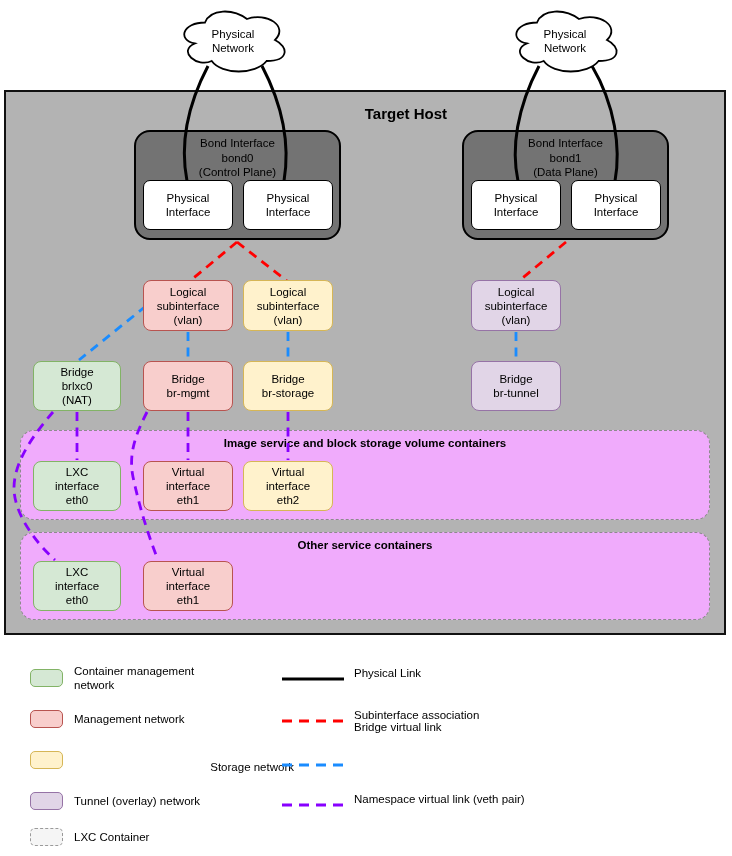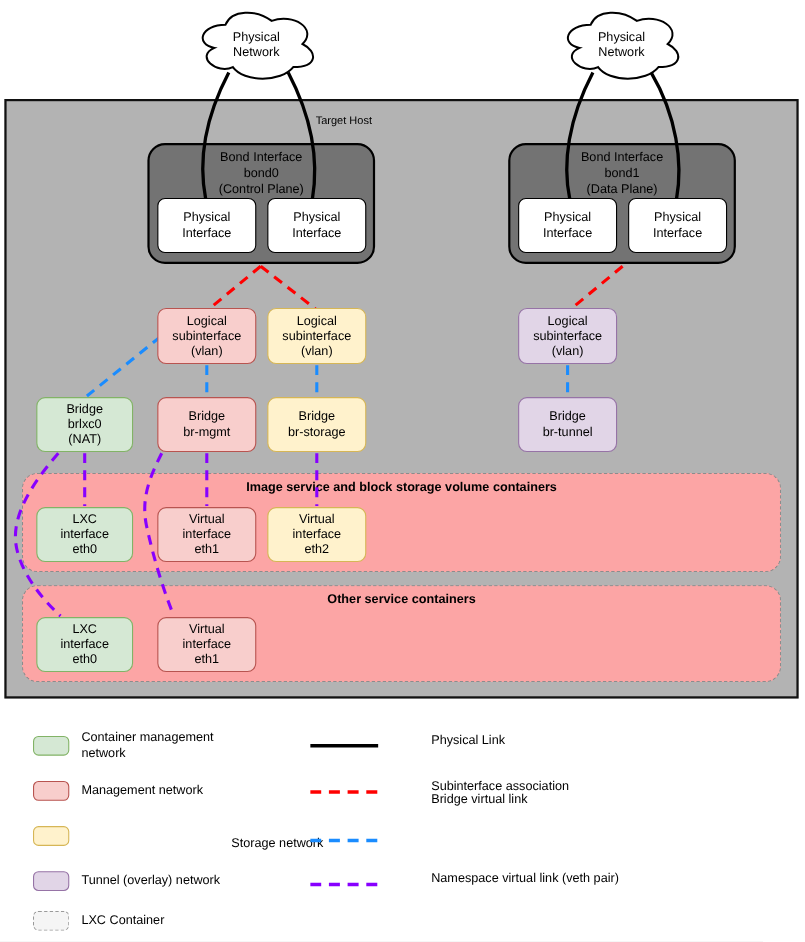--- a/index.html
+++ b/index.html
@@ -1,22 +1,22 @@
 <!DOCTYPE html>
 <html><head>
 <meta charset="utf-8">
 <style>
   html,body{margin:0;padding:0;background:#fff;}
   #canvas{position:relative;width:732px;height:856px;background:#ffffff;
     font-family:"Liberation Sans","DejaVu Sans",sans-serif;color:#000;overflow:hidden;}
 
   .host{position:absolute;left:4px;top:90px;width:722px;height:545px;
     background:#b3b3b3;border:2.2px solid #111;box-sizing:border-box;z-index:0;}
-  .host-label{position:absolute;left:287px;top:105px;width:160px;text-align:left;
-    font-size:10px;font-weight:400;z-index:5;}
+  .host-label{position:absolute;left:287px;top:105px;width:160px;text-align:right;
+    font-size:15px;font-weight:700;z-index:5;}
 
   svg.wires{position:absolute;left:0;top:0;z-index:3;pointer-events:none;}
   .plink{fill:none;stroke:#000;stroke-width:3px;}
   .cloud{fill:#fff;stroke:#000;stroke-width:1.8px;}
   .rlink{fill:none;stroke:#ff0000;stroke-width:2.8px;stroke-dasharray:9 6.5;}
   .blink{fill:none;stroke:#1a8cff;stroke-width:2.8px;stroke-dasharray:9 6.5;}
   .vlink{fill:none;stroke:#8800ff;stroke-width:2.8px;stroke-dasharray:9 6.5;}
 
   .cloud-label{position:absolute;width:70px;text-align:center;font-size:11.5px;
     line-height:14px;z-index:5;}
@@ -30,30 +30,30 @@
 
   .node{position:absolute;box-sizing:border-box;z-index:4;display:flex;flex-direction:column;
     align-items:center;justify-content:center;text-align:center;font-size:11.5px;line-height:14px;
     border-radius:8px;}
   .green{background:#d5e8d4;border:1.8px solid #82b366;}
   .red{background:#f8cecc;border:1.8px solid #b85450;}
   .yellow{background:#fff2cc;border:1.8px solid #d6b656;}
   .purple{background:#e1d5e7;border:1.8px solid #9673a6;}
   .b{font-weight:400;}
 
-  .container-box{position:absolute;background:#fca5a5;border:1.6px dashed #8c8c8c;
+  .container-box{position:absolute;background:#f0abfc;border:1.6px dashed #8c8c8c;
     border-radius:14px;box-sizing:border-box;z-index:1;text-align:center;
     font-size:11.5px;font-weight:700;padding-top:6px;}
 
   .legend-swatch{position:absolute;left:30px;width:33px;height:18px;border-radius:5px;
     box-sizing:border-box;}
   .lxc-swatch{background:#f5f5f5;border:1.5px dashed #9a9a9a;}
   .legend-label{position:absolute;left:74px;font-size:11.5px;line-height:14px;}
   .legend-line{position:absolute;left:282px;}
-  .legend-line-label{position:absolute;left:354px;font-size:11.5px;line-height:14px;margin-left:38px;}
+  .legend-line-label{position:absolute;left:354px;font-size:11.5px;line-height:14px;}
   .lg-black{stroke:#000;stroke-width:3.2px;}
   .lg-red{stroke:#ff0000;stroke-width:3.2px;stroke-dasharray:10 7;}
   .lg-blue{stroke:#1a8cff;stroke-width:3.2px;stroke-dasharray:10 7;}
   .lg-purple{stroke:#8800ff;stroke-width:3.2px;stroke-dasharray:10 7;}
 </style>
 </head>
 <body>
 
 <div id="canvas">
 

